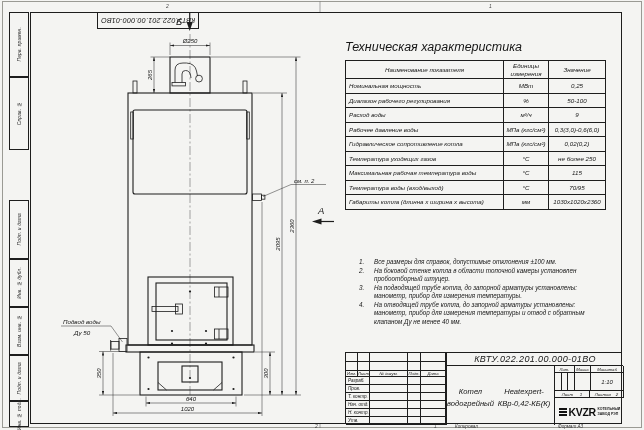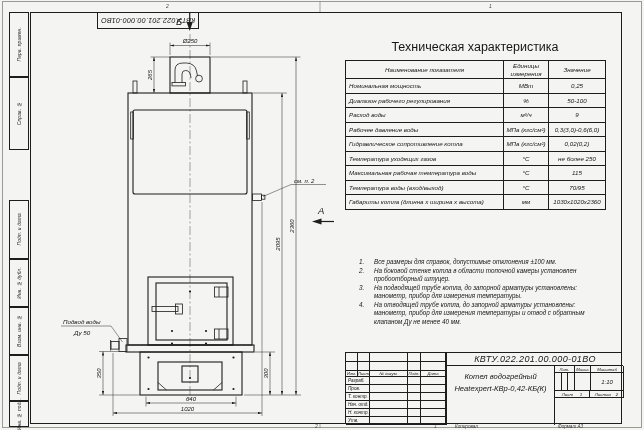--- a/index.html
+++ b/index.html
@@ -14,21 +14,21 @@
   .vstamp span{writing-mode:vertical-rl;transform:rotate(180deg);font-style:italic;font-size:4.8px;
                letter-spacing:.2px;white-space:nowrap;color:#2a2a2a;}
   
   #tlstamp{left:97px;top:12px;width:102px;height:17px;border:1px solid #1d1d1d;
            display:flex;align-items:center;justify-content:center;}
   #tlstamp span{transform:rotate(180deg);font-style:italic;font-size:7.2px;white-space:nowrap;letter-spacing:.2px;}
   
   .zone{font-size:5px;font-style:italic;color:#444;}
   .strip{font-size:4.6px;font-style:italic;color:#333;}
   
-  #spec-title{left:345px;top:40px;width:260px;text-align:center;font-size:12.5px;}
+  #spec-title{left:345px;top:40px;width:260px;font-size:12.5px;font-style:italic;}
   #spec{left:345px;top:60px;width:260px;border-collapse:collapse;table-layout:fixed;position:absolute;
         border:1.2px solid #1d1d1d;}
   #spec th,#spec td{border:0.6px solid #1d1d1d;font-size:6.2px;font-style:italic;font-weight:normal;
         padding:1px 2px;line-height:1.15;overflow:hidden;}
   #spec th{height:15px;text-align:center;}
   #spec td{height:11.5px;text-align:center;}
   #spec td.nm{text-align:left;padding-left:3px;}
   
   #notes{left:357px;top:258px;width:253px;font-size:6.3px;font-style:italic;line-height:1.36;}
   .note{display:flex;}
@@ -39,21 +39,21 @@
   #tb .abs{position:absolute;}
   #tb-left{left:0;top:0;width:100px;height:72px;display:grid;
            grid-template-columns:12px 12px 38px 13px 25px;
            grid-template-rows:9px 9px 6px repeat(6,8px);}
   #tb-left>div{border-right:0.5px solid #1d1d1d;border-bottom:0.5px solid #1d1d1d;
            display:flex;align-items:center;justify-content:center;font-size:4.2px;font-style:italic;overflow:hidden;}
   #tb-left>div.lbl{grid-column:1/3;justify-content:flex-start;padding-left:2px;font-size:4.6px;}
   #tb-doc{left:100px;top:0;width:177px;height:13px;border-left:1.1px solid #1d1d1d;border-bottom:0.9px solid #1d1d1d;
           display:flex;align-items:center;justify-content:center;font-size:9px;font-style:italic;letter-spacing:.4px;}
   #tb-name{left:100px;top:13px;width:108px;height:59px;border-left:1.1px solid #1d1d1d;
-          display:flex;flex-direction:column;align-items:center;padding-top:5px;
+          display:flex;align-items:center;padding-top:5px;
           font-size:7.6px;font-style:italic;line-height:1.55;text-align:center;}
   #tb-right{left:208px;top:13px;width:69px;height:59px;border-left:0.9px solid #1d1d1d;}
   .tbr-head{left:0;top:0;width:69px;height:7px;display:grid;grid-template-columns:20px 16px 33px;}
   .tbr-head>div{border-right:0.5px solid #1d1d1d;border-bottom:0.5px solid #1d1d1d;display:flex;
         align-items:center;justify-content:center;font-size:4.2px;font-style:italic;}
   .tbr-val{left:0;top:7px;width:69px;height:18px;display:grid;grid-template-columns:6.7px 6.7px 6.6px 16px 33px;}
   .tbr-val>div{border-right:0.5px solid #1d1d1d;border-bottom:0.5px solid #1d1d1d;display:flex;
         align-items:center;justify-content:center;font-size:6px;font-style:italic;}
   .tbr-sheet{left:0;top:25px;width:69px;height:7px;display:grid;grid-template-columns:35px 34px;}
   .tbr-sheet>div{border-right:0.5px solid #1d1d1d;border-bottom:0.5px solid #1d1d1d;display:flex;
@@ -371,16 +371,24 @@
       <div class="abs tbr-sheet">
         <div>
           <span>Лист</span>
           <span>1</span>
         </div>
         <div>
           <span>Листов</span>
           <span>2</span>
         </div>
       </div>
+      <div class="abs tbr-logo">
+        <span class="logo-icon"></span>
+        <span class="logo-kvzr">KVZR</span>
+        <span class="logo-cap">
+          <span>КОТЕЛЬНЫЙ</span>
+          <span>ЗАВОД РЭП</span>
+        </span>
+      </div>
     </div>
   </div>
 
 </div>
 
 </body></html>

